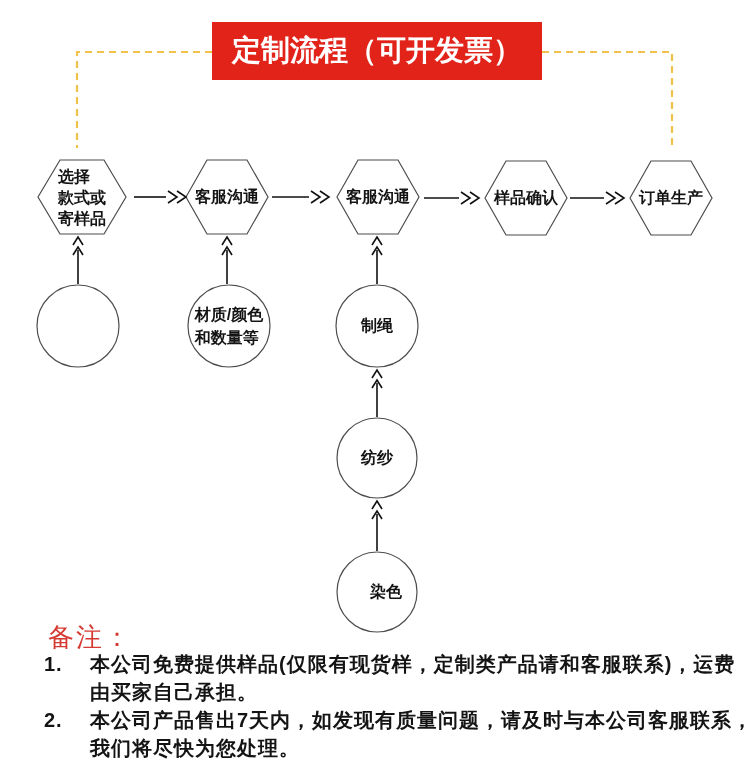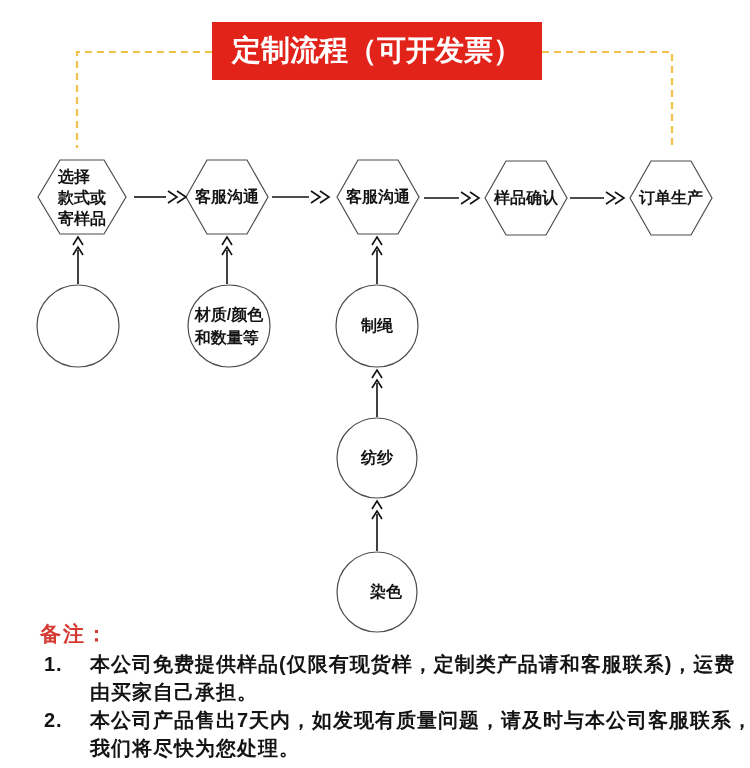--- a/index.html
+++ b/index.html
@@ -58,24 +58,24 @@
     text-align: left;
     font-size: 16px;
     font-weight: 700;
     color: var(--text, #141414);
     white-space: nowrap;
   }
   .shape-label.hex-multiline div { line-height: 21px; }
   .shape-label.circle-multiline div { line-height: 23px; }
   .notes-heading {
     position: absolute;
-    left: 40px;
+    left: 48px;
     top: 620px;
-    font-size: 21px;
-    font-weight: bold;
+    font-size: 26px;
+    font-weight: normal;
     letter-spacing: 2px;
     color: var(--note_heading, #d53a32);
   }
   .notes {
     position: absolute;
     left: 44px;
     top: 650px;
     font-size: 20px;
     font-weight: 600;
     letter-spacing: 1px;

